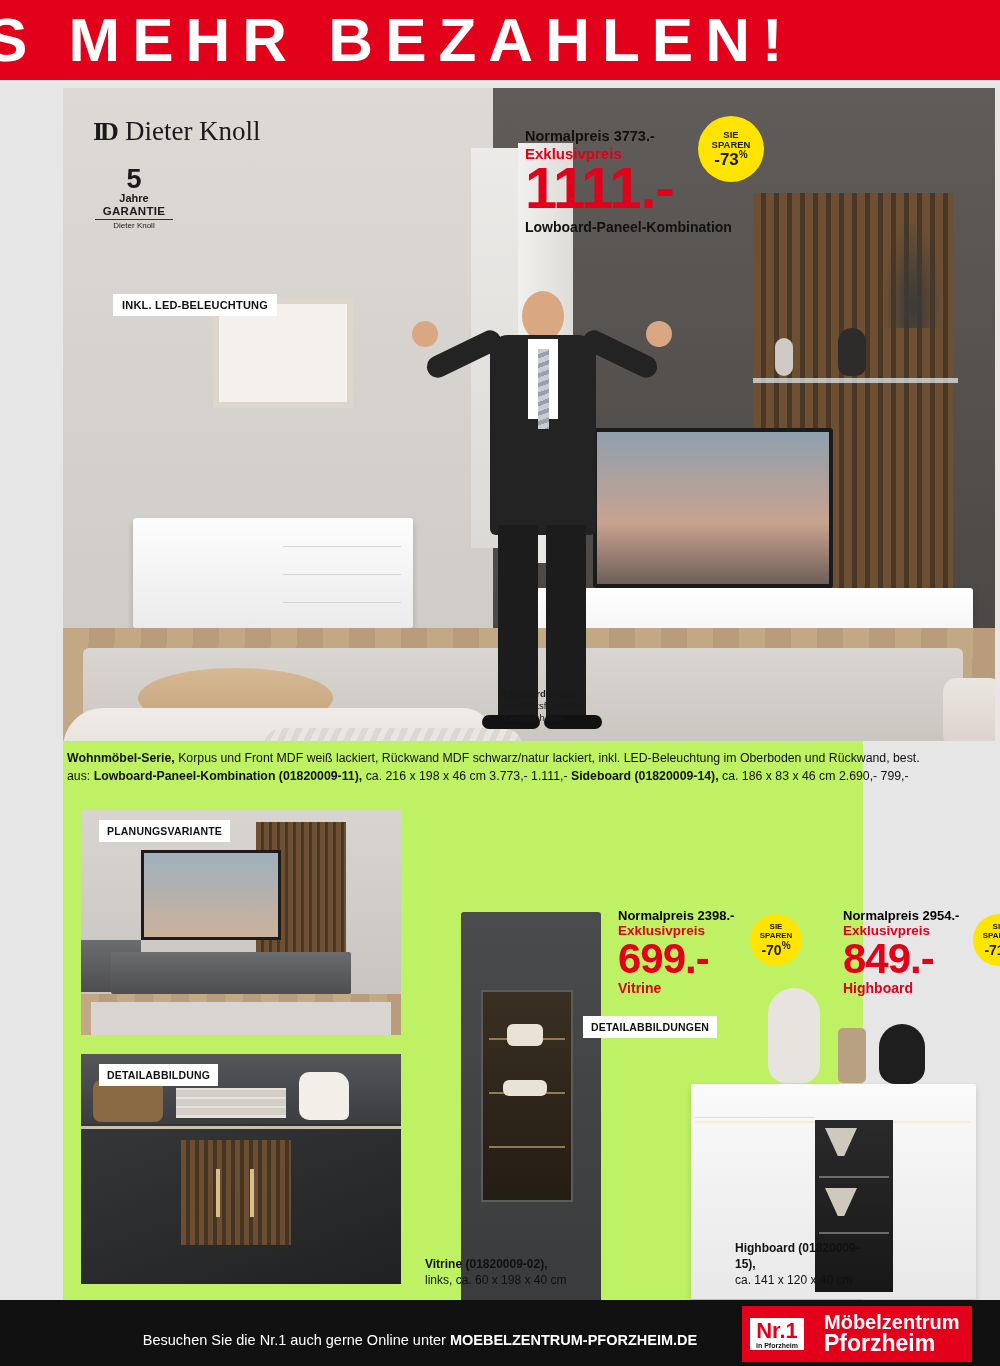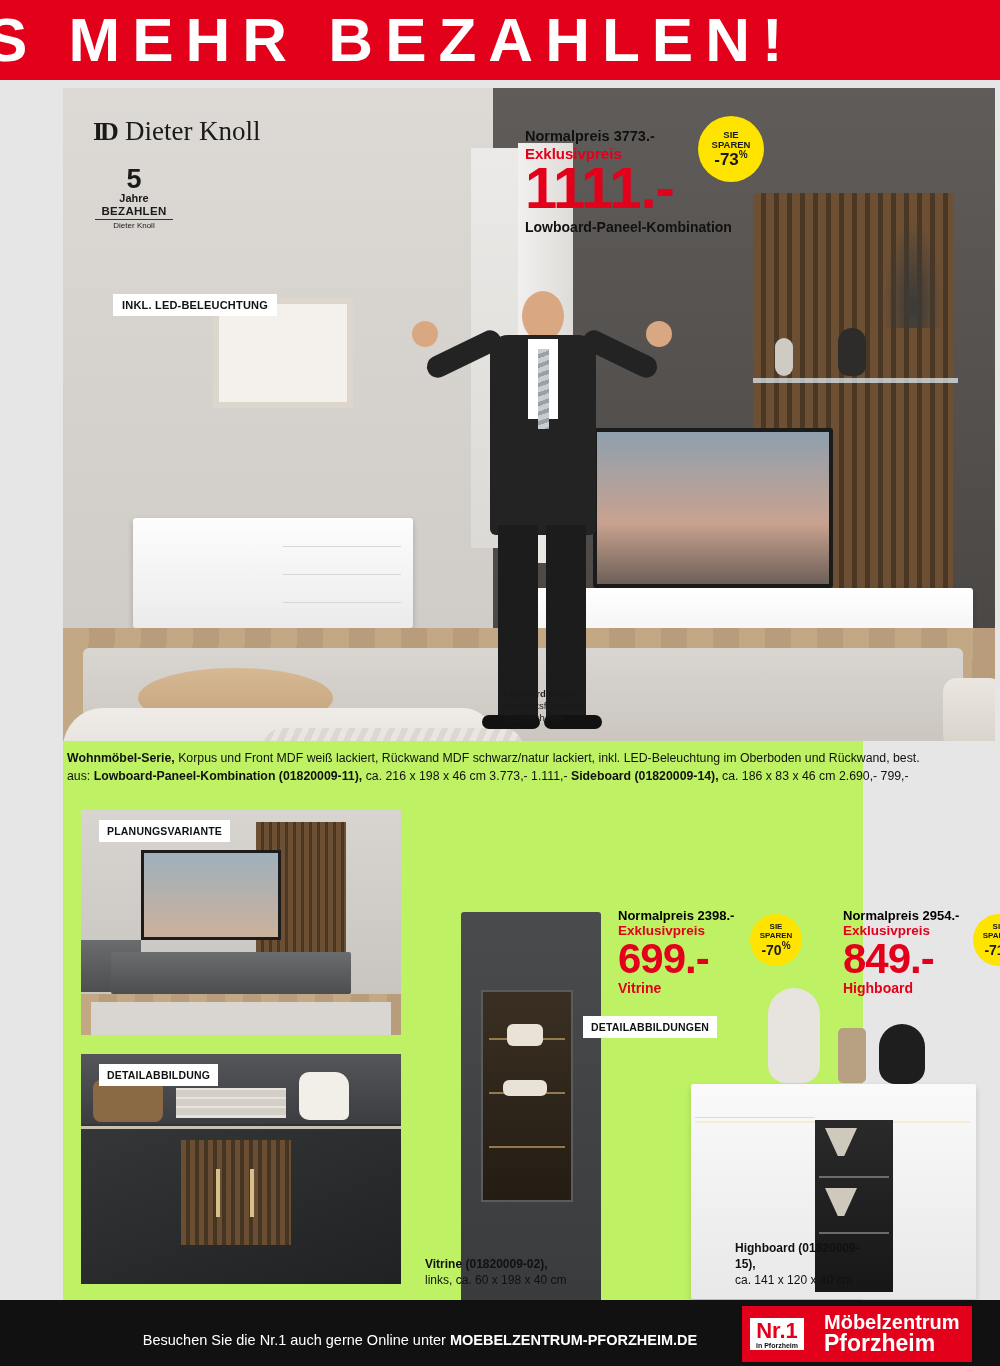--- a/index.html
+++ b/index.html
@@ -375,21 +375,21 @@
       </div>
 
       <div class="dk-logo">
         <span class="dk-mark">ID</span>
         <span class="dk-name">Dieter Knoll</span>
       </div>
 
       <div class="guarantee">
         <div class="num">5</div>
         <div class="g1">Jahre</div>
-        <div class="g2">BEZAHLEN</div>
+        <div class="g2">GARANTIE</div>
         <div class="g3">Dieter Knoll</div>
       </div>
 
       <div class="tag-led">INKL. LED-BELEUCHTUNG</div>
 
       <div class="price-block">
         <div class="normal">Normalpreis 3773.-</div>
         <div class="exkl">Exklusivpreis</div>
         <div class="big">1111.-</div>
         <div class="desc">Lowboard-Paneel-Kombination</div>

